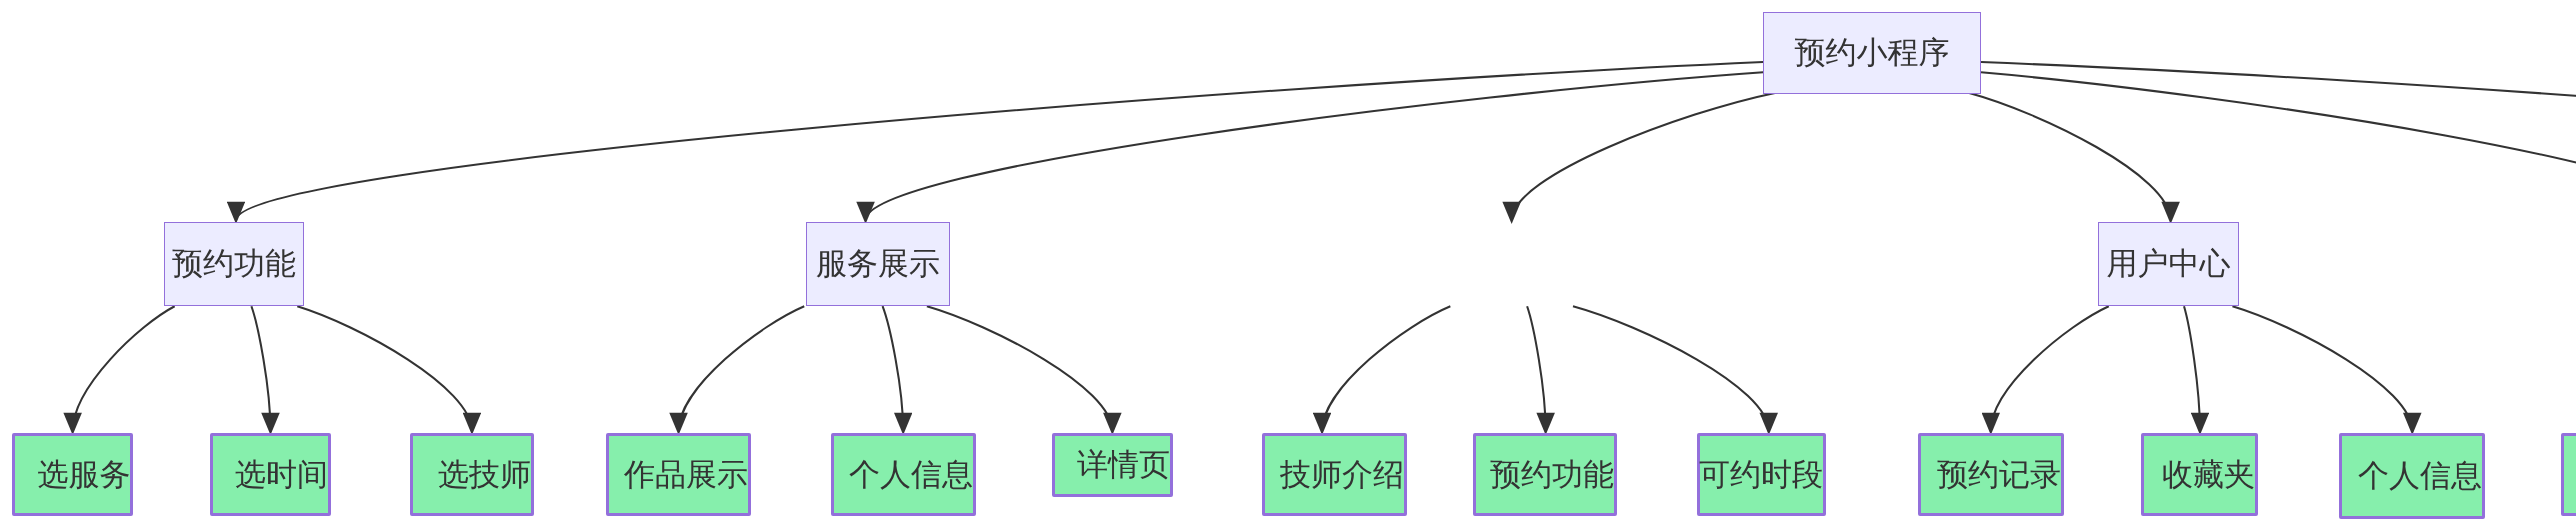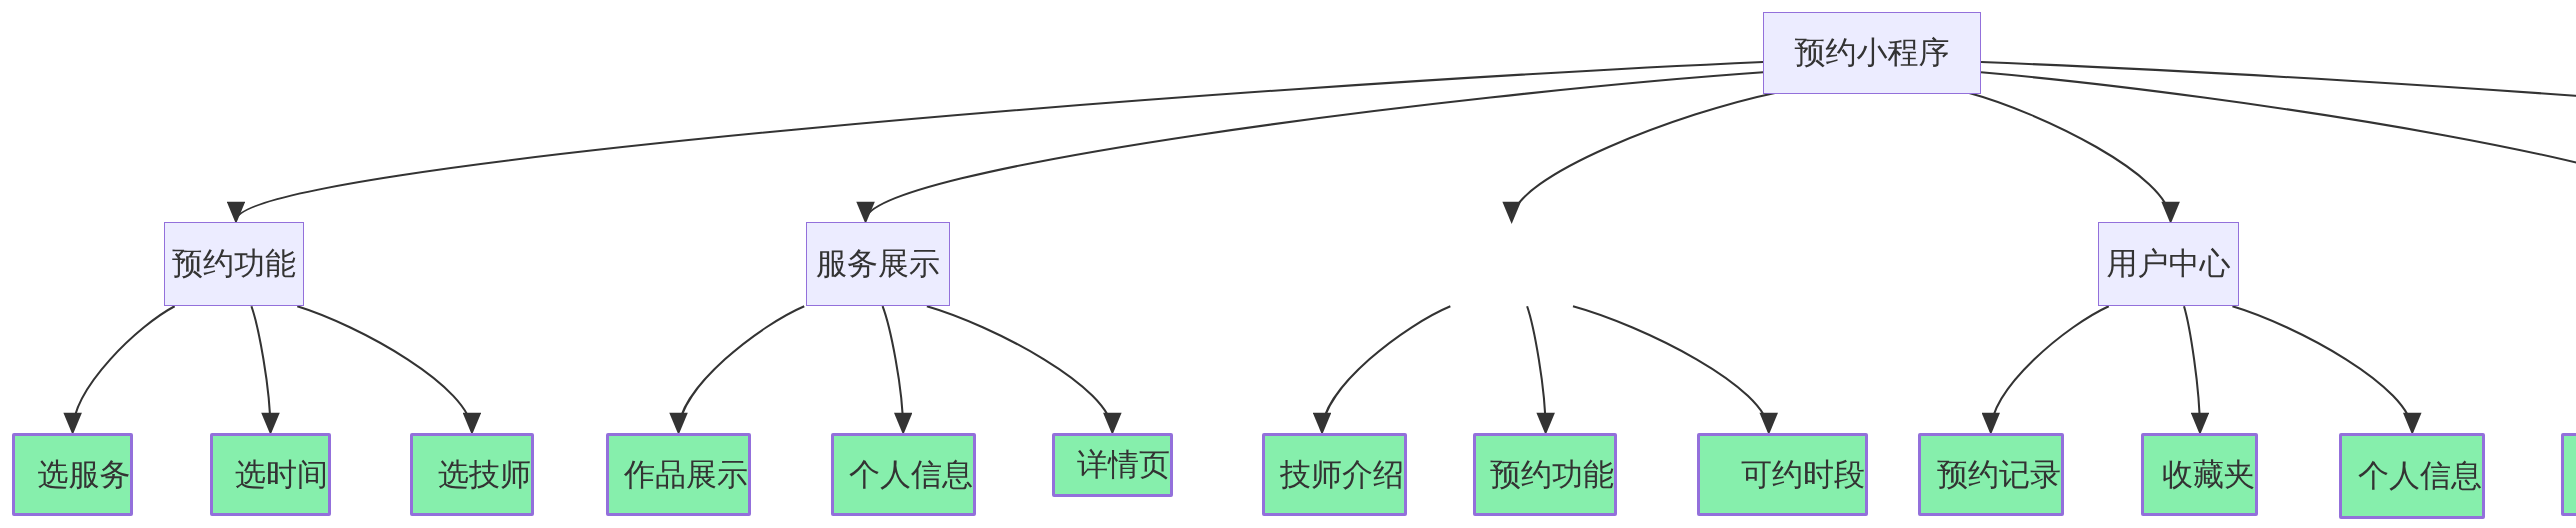--- a/index.html
+++ b/index.html
@@ -111,21 +111,21 @@
     </div>
   <div class="node shape-rounded" style="left: 1052px; top: 433px; width: 121px; height: 64px;">
       <span class="lbl">详情页</span>
     </div>
   <div class="node shape-rounded" style="left: 1250px; top: 433px; width: 145px; height: 83px; margin-left: 12px;">
       <span class="lbl">技师介绍</span>
     </div>
   <div class="node shape-rounded" style="left: 1473px; top: 433px; width: 144px; height: 83px;">
       <span class="lbl">预约功能</span>
     </div>
-  <div class="node shape-rounded" style="left: 1697px; top: 433px; width: 171px; height: 83px;">
+  <div class="node shape-rounded" style="left: 1697px; top: 433px; width: 129px; height: 83px;">
       <span class="lbl">可约时段</span>
     </div>
   <div class="node shape-rounded" style="left: 1918px; top: 433px; width: 146px; height: 83px;">
       <span class="lbl">预约记录</span>
     </div>
   <div class="node shape-rounded" style="left: 2141px; top: 433px; width: 117px; height: 83px;">
       <span class="lbl">收藏夹</span>
     </div>
   <div class="node shape-rounded" style="left: 2339px; top: 433px; width: 146px; height: 86px;">
       <span class="lbl">个人信息</span>

